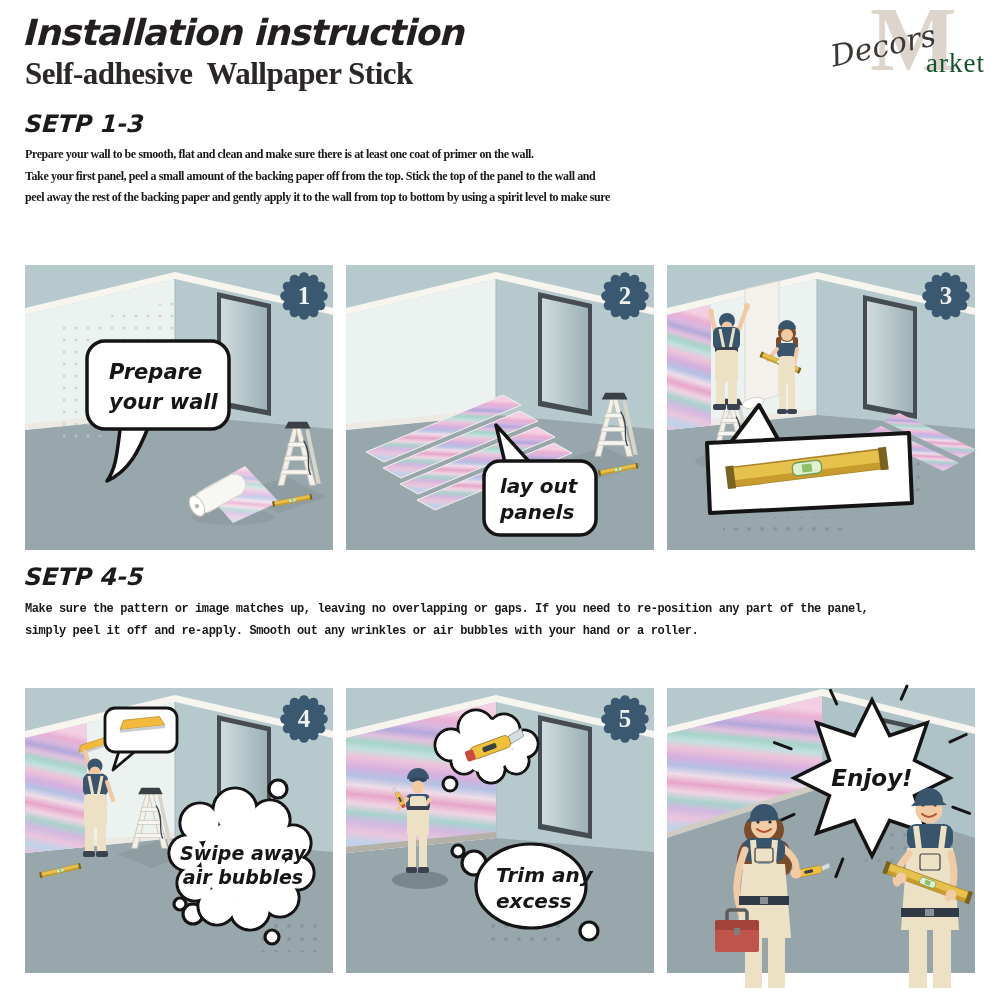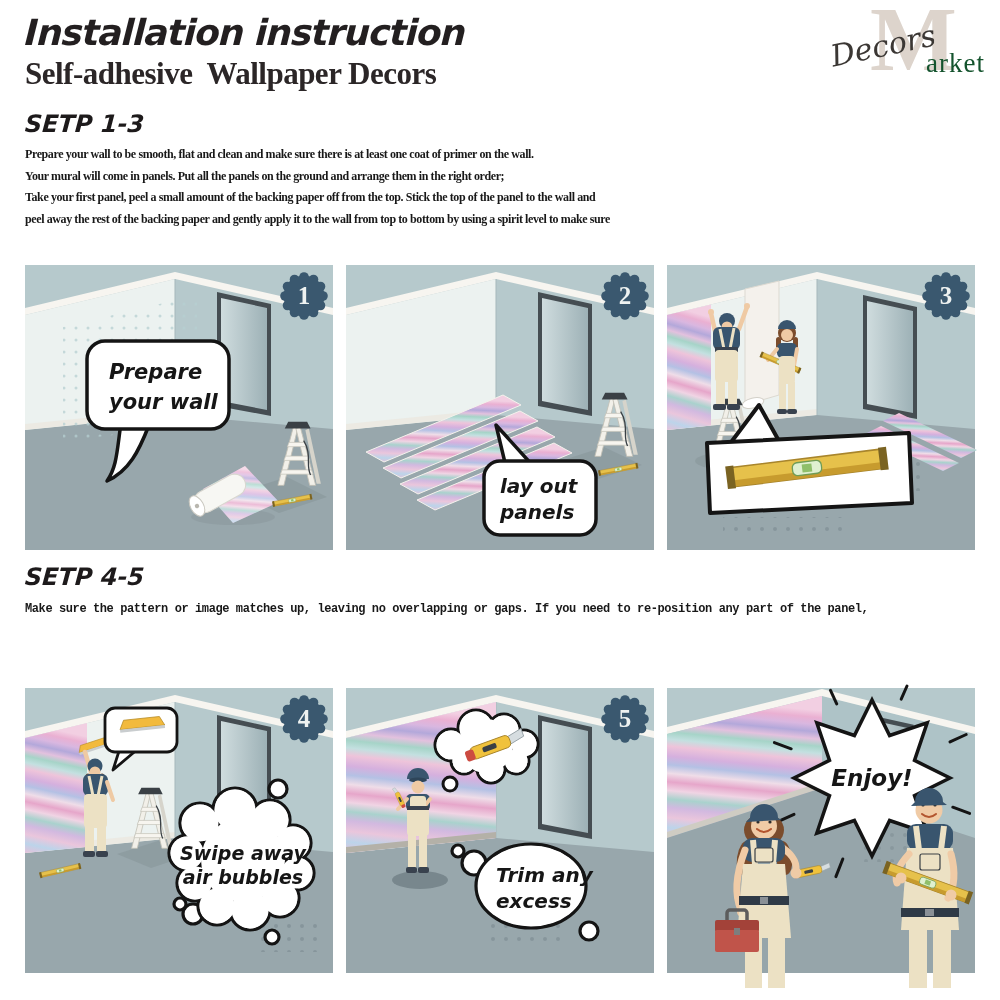--- a/index.html
+++ b/index.html
@@ -124,32 +124,31 @@
       <circle cx="9.5" cy="-16.5" r="4.8"></circle>
         <circle cx="16.5" cy="-9.5" r="4.8"></circle>
       <circle cx="0" cy="0" r="20.5"></circle>
     </g>
   </defs>
 </svg>
 
 <div class="page">
 
   <div class="title">Installation instruction</div>
-  <div class="subtitle">Self-adhesive  Wallpaper Decors</div>
+  <div class="subtitle">Self-adhesive  Wallpaper Stick</div>
 
   <div class="logo">
     <span class="logo-m">M</span>
     <span class="logo-script">Decors</span>
     <span class="logo-rest">arket</span>
   </div>
 
   <div class="sec-heading heading-1">SETP 1-3</div>
   <div class="para para-1">
     <div class="para-line">Prepare your wall to be smooth, flat and clean and make sure there is at least one coat of primer on the wall.</div>
-    <div class="para-line">Your mural will come in panels. Put all the panels on the ground and arrange them in the right order;</div>
     <div class="para-line">Take your first panel, peel a small amount of the backing paper off from the top. Stick the top of the panel to the wall and</div>
     <div class="para-line">peel away the rest of the backing paper and gently apply it to the wall from top to bottom by using a spirit level to make sure</div>
   </div>
 
   <div class="row row-1">
 
     <svg class="panel" width="308" height="285" viewBox="0 0 308 285">
       <g>
           <use href="#roomShell"></use>
         </g>
@@ -299,20 +298,21 @@
       <g transform="translate(279,31)">
         <use href="#badgeShape"></use>
         <text class="badge-num" x="0" y="8" font-size="25" text-anchor="middle">3</text>
       </g>
     </svg>
   </div>
 
   <div class="sec-heading heading-2">SETP 4-5</div>
   <div class="para para-2">
     <div class="para-line">Make sure the pattern or image matches up, leaving no overlapping or gaps. If you need to re-position any part of the panel,</div>
+    <div class="para-line">simply peel it off and re-apply. Smooth out any wrinkles or air bubbles with your hand or a roller.</div>
   </div>
 
   <div class="row row-2">
 
     <svg class="panel" width="308" height="285" viewBox="0 0 308 285">
       <g>
           <use href="#roomShell"></use>
         </g>
       <polygon points="0,50 62,35 62,159 0,165" fill="url(#mural)"></polygon>
       <g>

